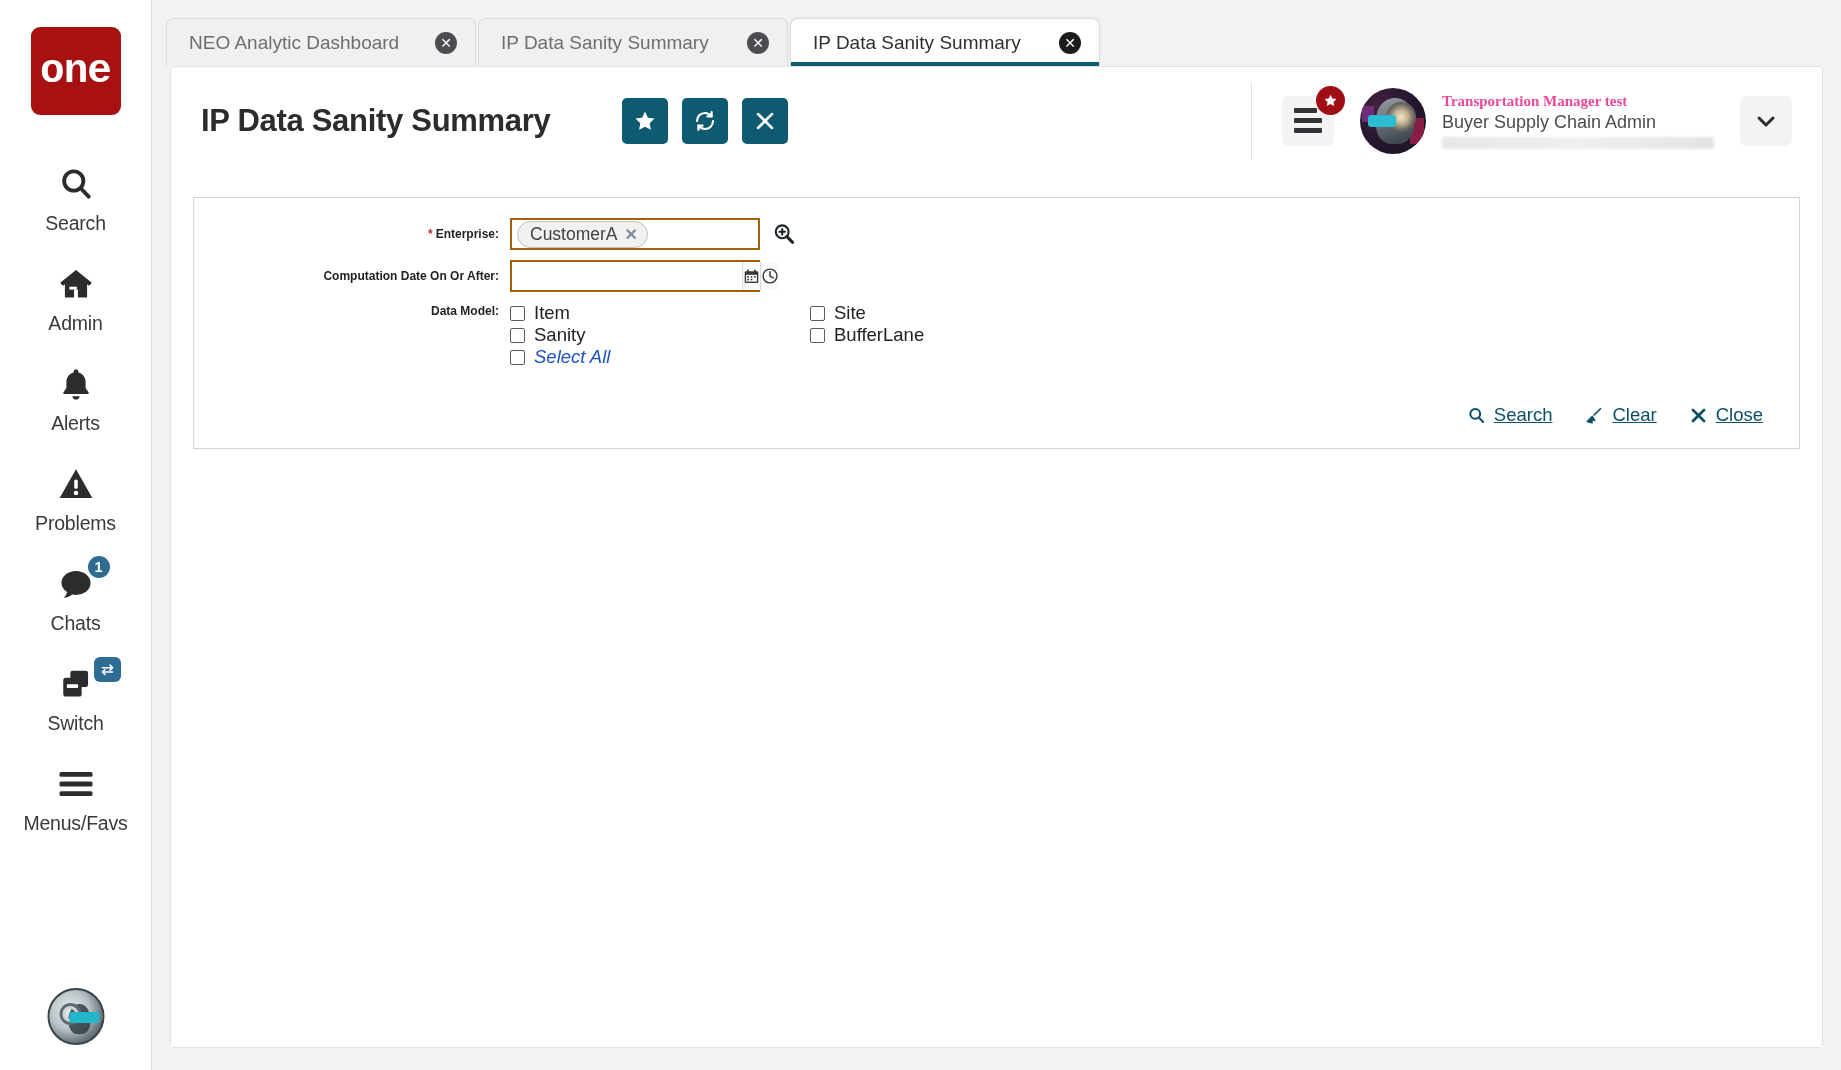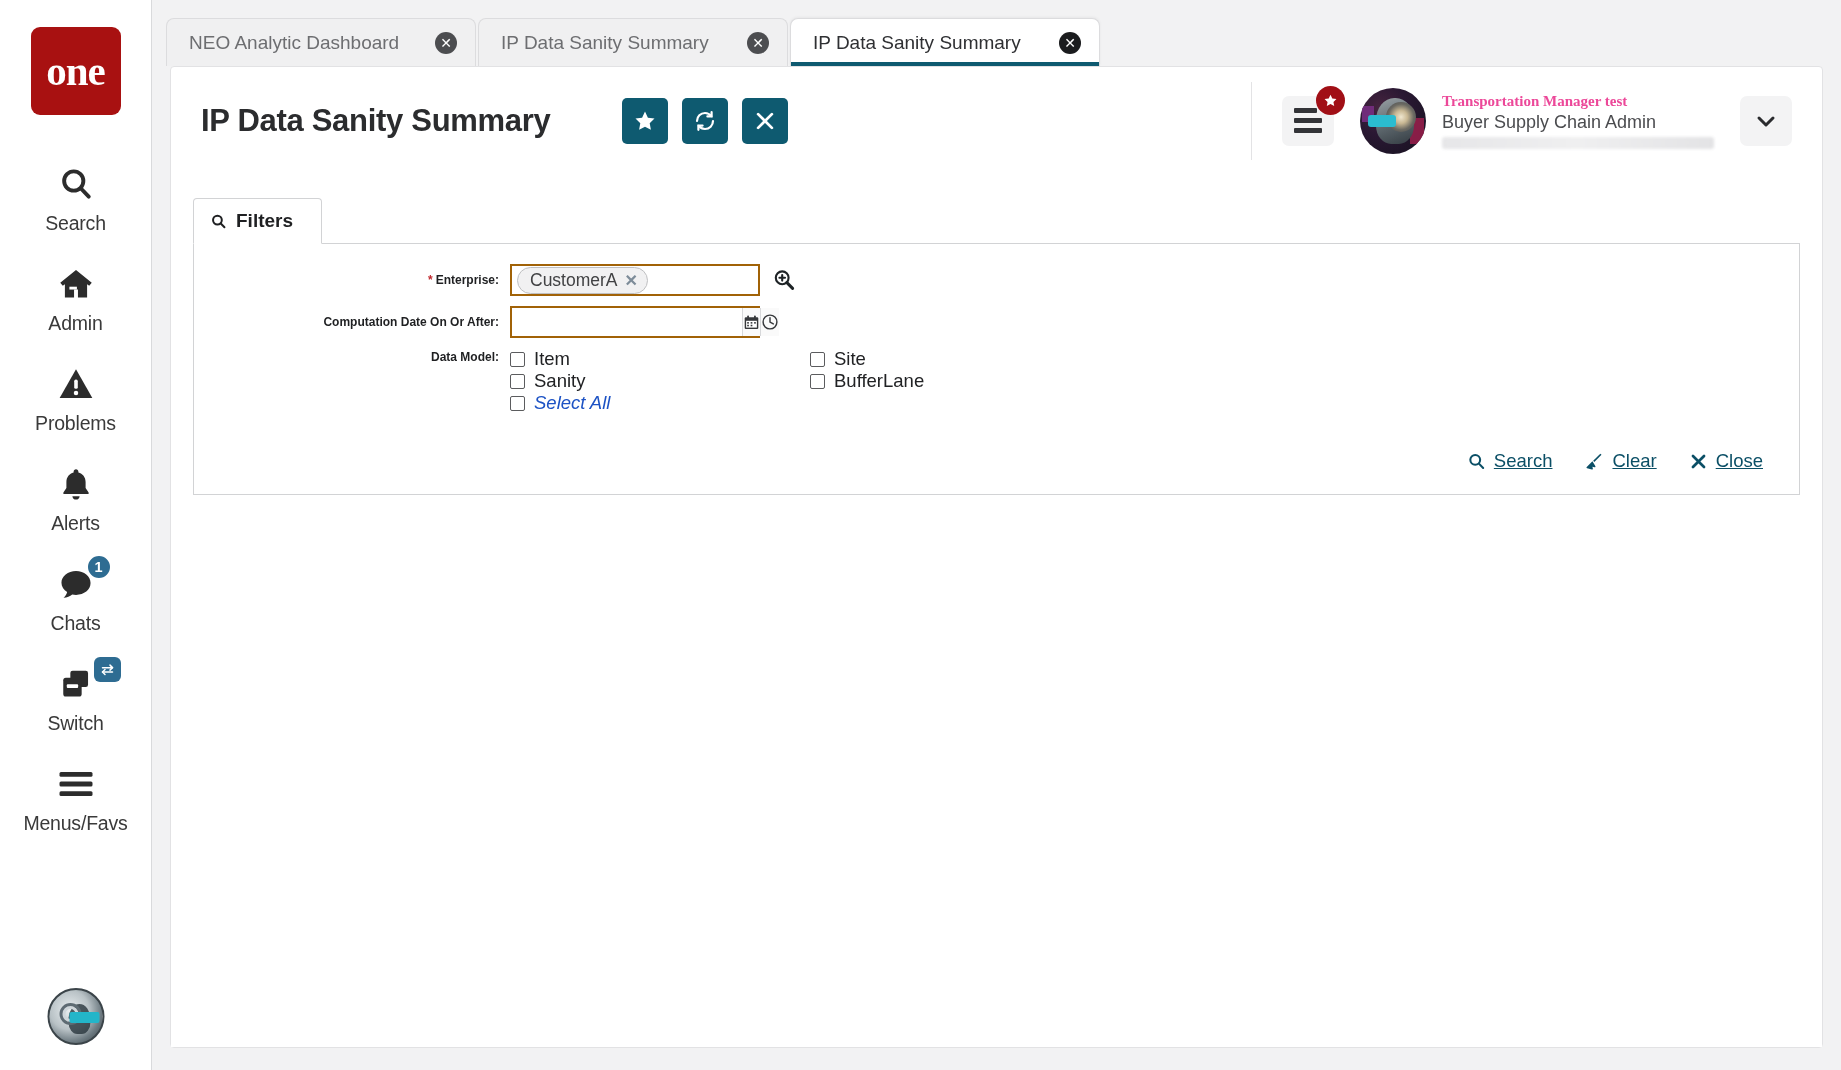--- a/index.html
+++ b/index.html
@@ -24,21 +24,21 @@
   .logo {
     width: 90px; height: 88px;
     background: #a81111;
     border-radius: 9px;
     display: flex; align-items: center; justify-content: center;
     margin-bottom: 34px;
   }
   .logo-text {
     color: #ffffff; font-size: 41px; font-weight: 700;
     letter-spacing: -1px; line-height: 1;
-    font-family: Liberation Serif, serif;
+    font-family: Liberation Mono, monospace;
   }
   .nav-item {
     width: 152px;
     display: flex; flex-direction: column; align-items: center;
     padding: 12px 0 14px 0;
     cursor: pointer; position: relative;
   }
   .nav-icon {
     width: 46px; height: 46px;
     display: flex; align-items: center; justify-content: center;
@@ -341,37 +341,37 @@
         <svg width="38" height="36" viewBox="0 0 24 24" fill="#2c2c2c">
           <path d="M12 2.6 1.5 11.2l1.7 2 1.4-1.1V21h6.1v-5.4h2.6V21h6.1v-8.9l1.4 1.1 1.7-2z"></path>
           <rect x="7.6" y="13.8" width="5" height="1.9" fill="#fff"></rect>
         </svg>
       </div>
       <div class="nav-label">Admin</div>
     </div>
 
     <div class="nav-item">
       <div class="nav-icon">
+        <svg width="36" height="36" viewBox="0 0 24 24" fill="#2c2c2c">
+          <path d="M12 2.2c-.9 0-1.6.7-1.6 1.6v.6C7.6 5.1 5.6 7.6 5.6 10.6v4.1L3.6 17.6v1.1h16.8v-1.1l-2-2.9v-4.1c0-3-2-5.5-4.8-6.2v-.6c0-.9-.7-1.6-1.6-1.6z"></path>
+          <path d="M9.6 20.1c0 1.3 1.1 2.3 2.4 2.3s2.4-1 2.4-2.3z"></path>
+        </svg>
+      </div>
+      <div class="nav-label">Alerts</div>
+    </div>
+
+    <div class="nav-item">
+      <div class="nav-icon">
         <svg width="38" height="36" viewBox="0 0 24 24" fill="#2c2c2c">
           <path d="M12 2.2 1.1 21.4h21.8z"></path>
           <rect x="10.8" y="9" width="2.4" height="6.2" rx="1.1" fill="#fff"></rect>
           <circle cx="12" cy="18" r="1.5" fill="#fff"></circle>
         </svg>
       </div>
       <div class="nav-label">Problems</div>
-    </div>
-
-    <div class="nav-item">
-      <div class="nav-icon">
-        <svg width="36" height="36" viewBox="0 0 24 24" fill="#2c2c2c">
-          <path d="M12 2.2c-.9 0-1.6.7-1.6 1.6v.6C7.6 5.1 5.6 7.6 5.6 10.6v4.1L3.6 17.6v1.1h16.8v-1.1l-2-2.9v-4.1c0-3-2-5.5-4.8-6.2v-.6c0-.9-.7-1.6-1.6-1.6z"></path>
-          <path d="M9.6 20.1c0 1.3 1.1 2.3 2.4 2.3s2.4-1 2.4-2.3z"></path>
-        </svg>
-      </div>
-      <div class="nav-label">Alerts</div>
     </div>
 
     <div class="nav-item">
       <div class="nav-icon">
         <svg width="38" height="36" viewBox="0 0 24 24" fill="#2c2c2c">
           <path d="M12 3.4C6.6 3.4 2.3 6.9 2.3 11.2c0 2.5 1.5 4.8 3.8 6.2-.3 1.3-1.1 2.7-2.4 3.8 2.3-.2 4.3-1 5.8-2.2 .8.2 1.6.3 2.5.3 5.4 0 9.7-3.5 9.7-7.9S17.4 3.4 12 3.4z"></path>
         </svg>
         <div class="badge-count">1</div>
       </div>
       <div class="nav-label">Chats</div>
@@ -492,29 +492,20 @@
             <svg width="24" height="24" viewBox="0 0 24 24" fill="none" stroke="#2a2b2e" stroke-width="3" stroke-linecap="round" stroke-linejoin="round">
               <polyline points="5,9 12,16 19,9"></polyline>
             </svg>
           </div>
         </div>
       </div>
 
       <div class="content-body">
         <div class="filter-wrap">
 
-          <div class="filter-tabs">
-            <div class="filter-tab">
-              <svg width="17" height="17" viewBox="0 0 24 24" fill="none" stroke="#1f2022" stroke-width="2.8" stroke-linecap="round">
-                <circle cx="10.5" cy="10" r="6.2"></circle>
-                  <line x1="15.2" y1="14.8" x2="20.4" y2="20.2"></line>
-              </svg>
-              <div class="filter-tab-label">Filters</div>
-            </div>
-          </div>
 
           <div class="filter-panel">
 
             <div class="frow">
               <div class="flabel">
                 <span class="req-star">*</span><span>Enterprise:</span>
               </div>
               <div class="finput">
                 <div class="chip">
                   <span>CustomerA</span>

